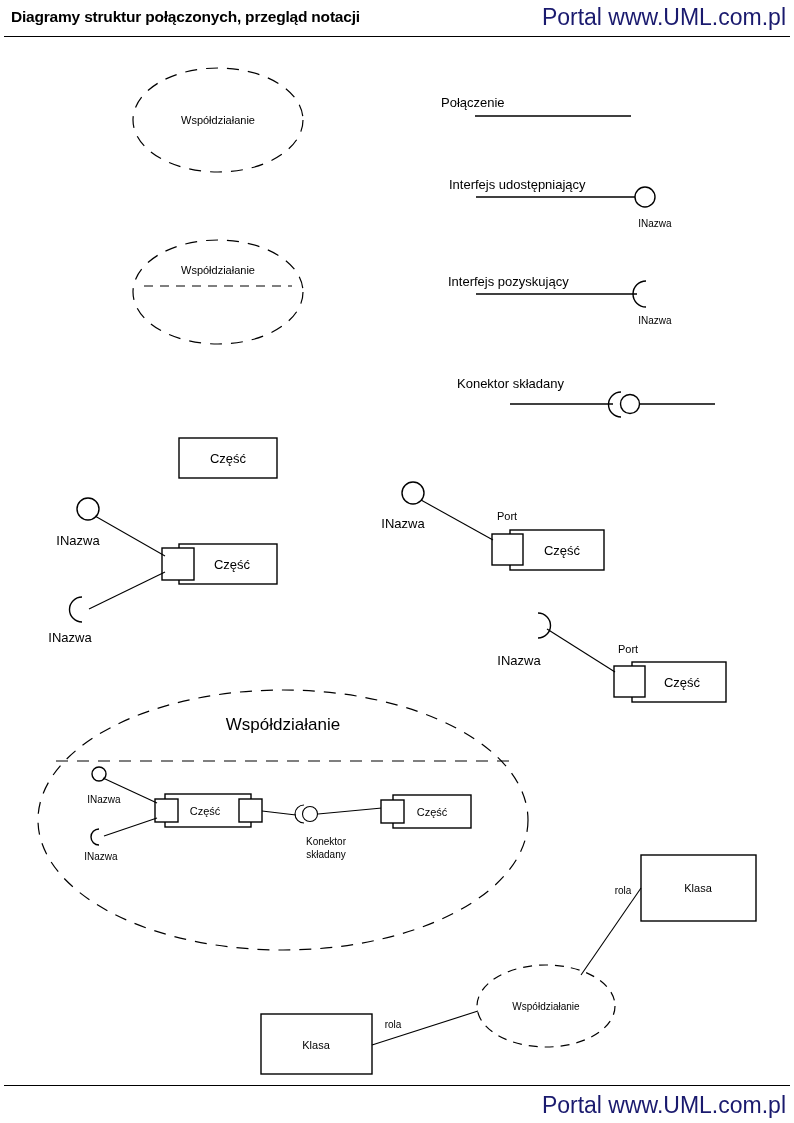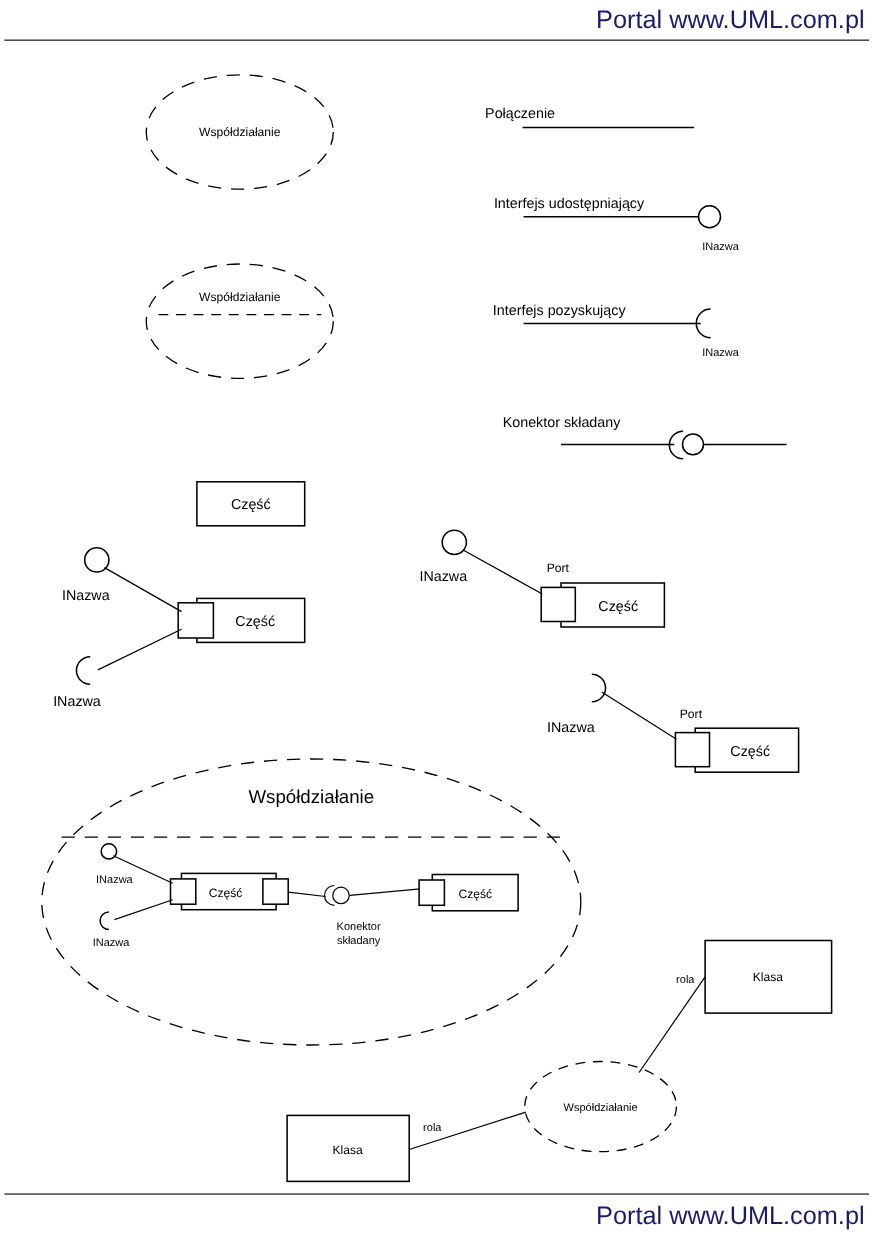--- a/index.html
+++ b/index.html
@@ -85,20 +85,21 @@
               stroke-dasharray: 12 9; }
   .dash-sm  { fill: none; stroke: #000000; stroke-width: 1.2;
               stroke-dasharray: 9 7; }
   .box      { fill: #ffffff; stroke: #000000; stroke-width: 1.4; }
 </style>
 </head>
 <body>
 
 <div id="page">
 
+  <div id="header-title">Diagramy struktur połączonych, przegląd notacji</div>
   <div id="header-brand">Portal www.UML.com.pl</div>
   <div id="header-rule"></div>
 
   <svg id="canvas" viewBox="0 0 794 1123">
 
     <g>
       <ellipse class="dash" cx="218" cy="120" rx="85" ry="52"></ellipse>
       <text class="lbl-sm" x="218" y="124" text-anchor="middle">Współdziałanie</text>
     </g>
 

